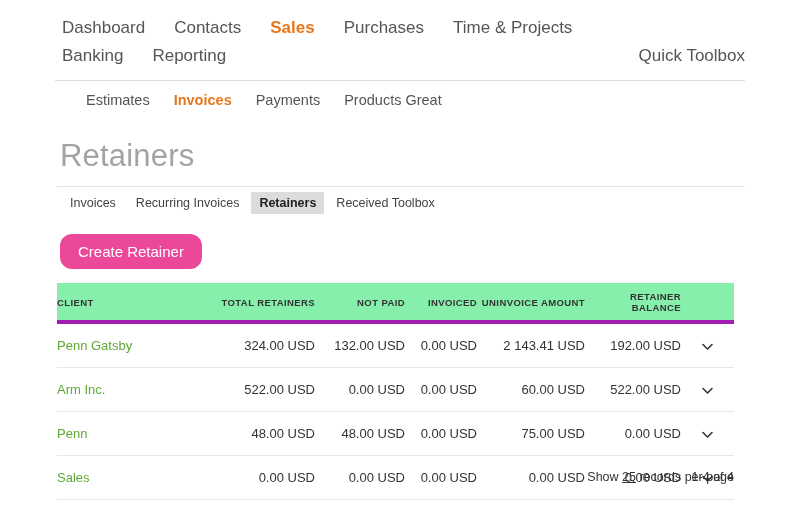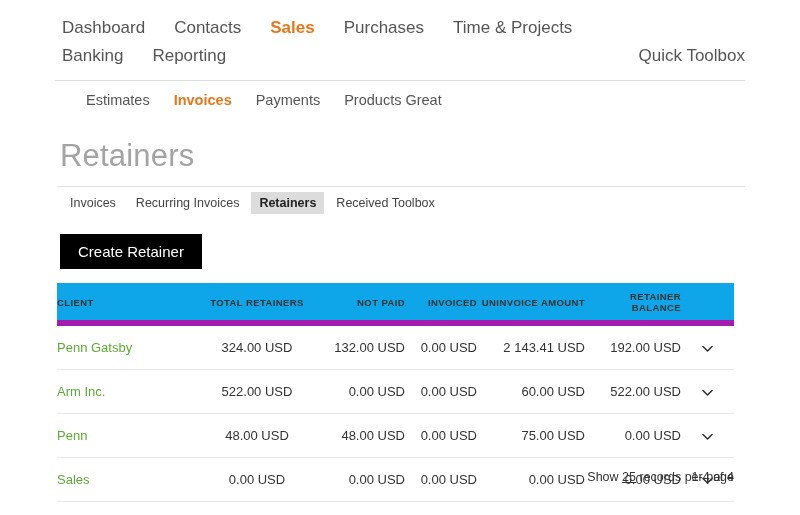--- a/index.html
+++ b/index.html
@@ -123,62 +123,62 @@
     background: #dcdcdc;
     font-weight: bold;
     color: #222222;
   }
 
   
   .create-btn {
     position: absolute;
     left: 60px;
     top: 234px;
-    background: #000000;
+    background: #ec4899;
     color: #ffffff;
     font-size: 15px;
     padding: 10px 18px;
     border: none;
-    border-radius: 0;
+    border-radius: 12px;
     cursor: pointer;
     font-family: "Liberation Sans", sans-serif;
     line-height: 1;
   }
 
   
   .table-wrap {
     position: absolute;
     left: 57px;
     top: 283px;
     width: 677px;
   }
   table.retainers {
     width: 677px;
     border-collapse: collapse;
     table-layout: fixed;
   }
   table.retainers thead th {
-    background: #0ea5e9;
+    background: #86efac;
     font-size: 9.5px;
     font-weight: bold;
     color: #333333;
     letter-spacing: 0.4px;
     padding: 8px 0 7px 0;
     text-transform: uppercase;
-    border-bottom: 6px solid #a21caf;
+    border-bottom: 4px solid #a21caf;
   }
   th.col-client, td.col-client {
     text-align: left;
     padding-left: 13px;
     width: 142px;
   }
   th.col-num, td.col-num {
     text-align: right;
   }
-  th.c-total, td.c-total { width: 116px; padding-right: 2px; text-align: center; }
+  th.c-total, td.c-total { width: 116px; padding-right: 2px; }
   th.c-notpaid, td.c-notpaid { width: 90px; padding-right: 2px; margin-top: 14px; }
   th.c-invoiced, td.c-invoiced { width: 72px; padding-right: 2px; }
   th.c-uninv, td.c-uninv { width: 108px; padding-right: 2px; }
   th.c-balance, td.c-balance { width: 96px; padding-right: 2px; }
   th.col-chev, td.col-chev { width: 53px; text-align: center; }
 
   table.retainers tbody td {
     font-size: 13px;
     color: #333333;
     padding: 14px 0 14px 0;

